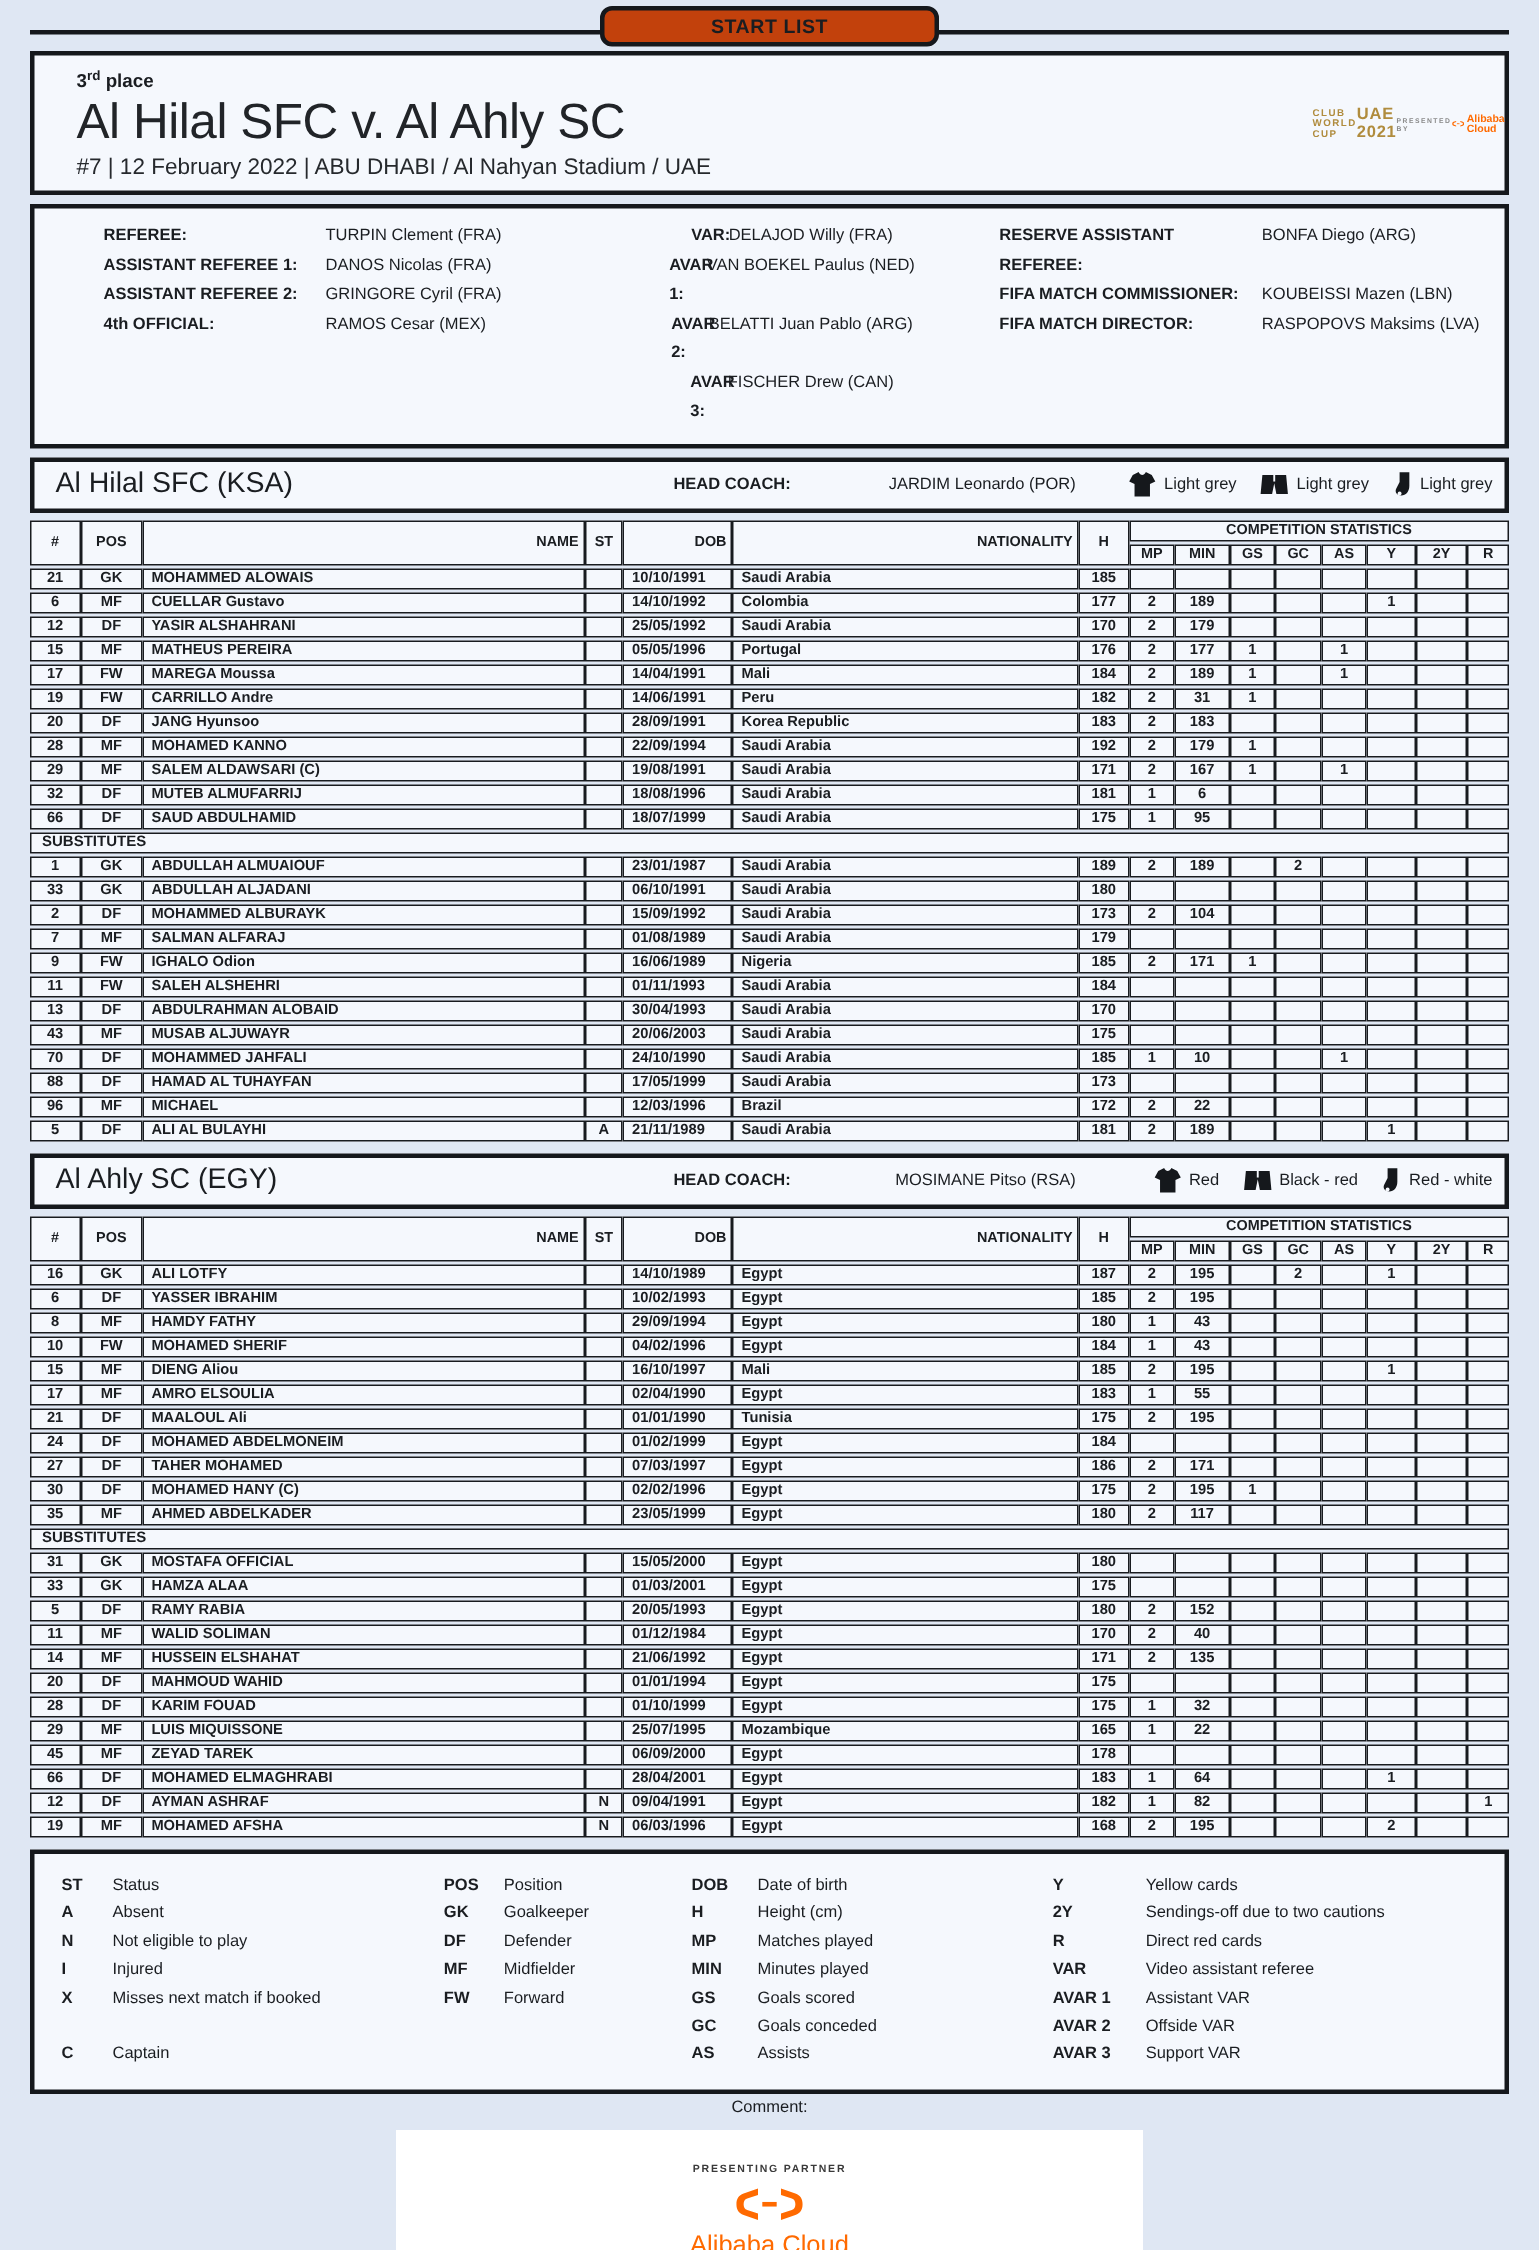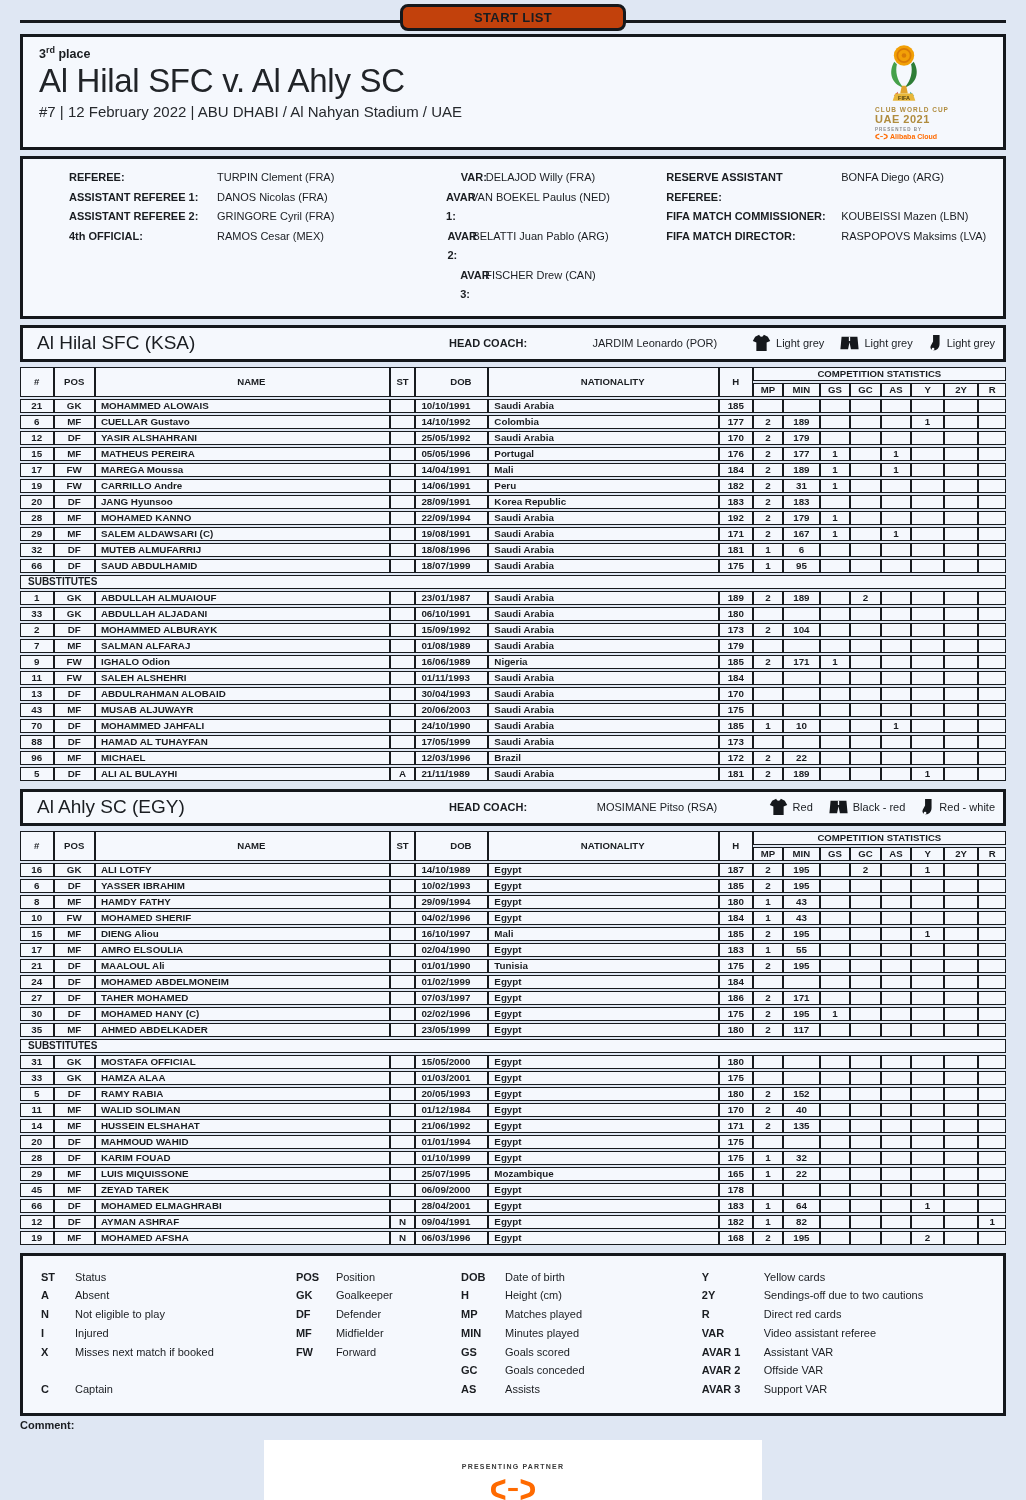--- a/index.html
+++ b/index.html
@@ -15,27 +15,27 @@
   .topline { position: absolute; top: 16px; left: 0; width: 100%; height: 3px; background: #15181c; }
   .tab {
     position: relative; z-index: 2; width: 226px; margin: 4px auto 0;
     background: #c2410c; border: 3px solid #15181c; border-radius: 8px;
     text-align: center; font-weight: bold; font-size: 13px; padding: 3px 0; letter-spacing: .4px;
   }
 
   .panel { background: #f5f8fd; border: 3px solid #15181c; }
 
   
-  .hdr { display: flex; min-height: 88px; padding: 5px 10px 7px 16px; margin-bottom: 6px; }
+  .hdr { display: flex; min-height: 88px; padding: 5px 10px 7px 28px; margin-bottom: 6px; }
   .hdr-left { flex: 1; }
   .place { font-size: 12.5px; font-weight: bold; margin-top: 3px; }
   .place sup { font-size: 9px; }
   .title { font-size: 33px; color: #212428; letter-spacing: -0.3px; margin-top: 1px; }
   .subtitle { font-size: 15px; color: #26292d; margin-top: 3px; }
-  .logo-box { width: 118px; display: flex; flex-direction: column; align-items: flex-start; padding-top: 2px; }
+  .logo-box { width: 118px; display: flex; flex-direction: row; align-items: center; padding-top: 2px; }
   .logo-line1 { font-size: 6.5px; font-weight: bold; color: #b08c3e; letter-spacing: 1px; }
   .logo-line2 { font-size: 11px; font-weight: bold; color: #b08c3e; letter-spacing: .5px; }
   .logo-pby { font-size: 4.5px; font-weight: bold; color: #8a8a8a; letter-spacing: 1px; margin-top: 2px; }
   .logo-ali { display: flex; align-items: center; gap: 2px; color: #ff6a00; font-size: 7px; font-weight: bold; margin-top: 1px; }
 
   
   .officials { display: flex; padding: 9px 16px 11px; margin-bottom: 6px; }
   .off-group { display: flex; flex-direction: column; }
   .off-g1 { width: 37%; } .off-g2 { width: 26%; align-items: center; } .off-g3 { width: 37%; }
   .off-row { display: flex; line-height: 19.5px; font-size: 11px; }
@@ -53,36 +53,36 @@
 
   
   table.roster { width: 100%; border-collapse: separate; border-spacing: 0 2px; table-layout: fixed; margin-bottom: 1px; }
   .roster th, .roster td {
     border: 1.5px solid #181b1f; background: #f5f8fd;
     font-size: 9.8px; font-weight: bold; line-height: 11px; height: 13px;
     padding: 0.5px 3px; white-space: nowrap; overflow: hidden;
     text-align: center;
   }
   .roster th { font-size: 9.6px; }
-  .roster .left { text-align: center; padding-left: 21px; }
+  .roster .left { text-align: right; padding-left: 21px; }
   .roster td.c2, .roster td.c4, .roster td.c5 { text-align: left; padding-left: 5px; }
   .subs-row td { text-align: left; padding-left: 7px; font-size: 10px; height: 14px; }
   .team-section { margin-bottom: 6px; }
 
   
   .legend { display: flex; padding: 12px 18px 14px; margin-top: 1px; }
   .lg-col { display: flex; flex-direction: column; }
   .lg-a { width: 27%; } .lg-b { width: 17.5%; } .lg-c { width: 25.5%; } .lg-d { width: 30%; }
   .lg-row { display: flex; line-height: 18.8px; font-size: 11px; min-height: 18.8px; }
   .lg-abbr { font-weight: bold; }
   .lg-a .lg-abbr { width: 34px; } .lg-b .lg-abbr { width: 40px; } .lg-c .lg-abbr { width: 44px; } .lg-d .lg-abbr { width: 62px; }
 
   
   .meta { text-align: center; font-weight: bold; font-size: 11.5px; margin-top: 11px; }
-  .comment { text-align: left; font-weight: bold; font-size: 11px; margin-top: 3px; }
+  .comment { text-align: center; font-weight: normal; font-size: 11px; margin-top: 3px; }
 
   
   .sponsor-box { width: 498px; margin: 9px auto 0; background: #fff; text-align: center; padding-top: 15px; height: 133px; }
   .pp-label, .fp-label { font-size: 7px; font-weight: bold; letter-spacing: 1.2px; color: #3a3a3a; }
   .ali-mark { margin: 5px auto 1px; }
   .ali-name { color: #ff6a00; font-size: 17px; }
   .fp-label { display: block; margin-top: 7px; }
 </style>
 </head>
 <body>

